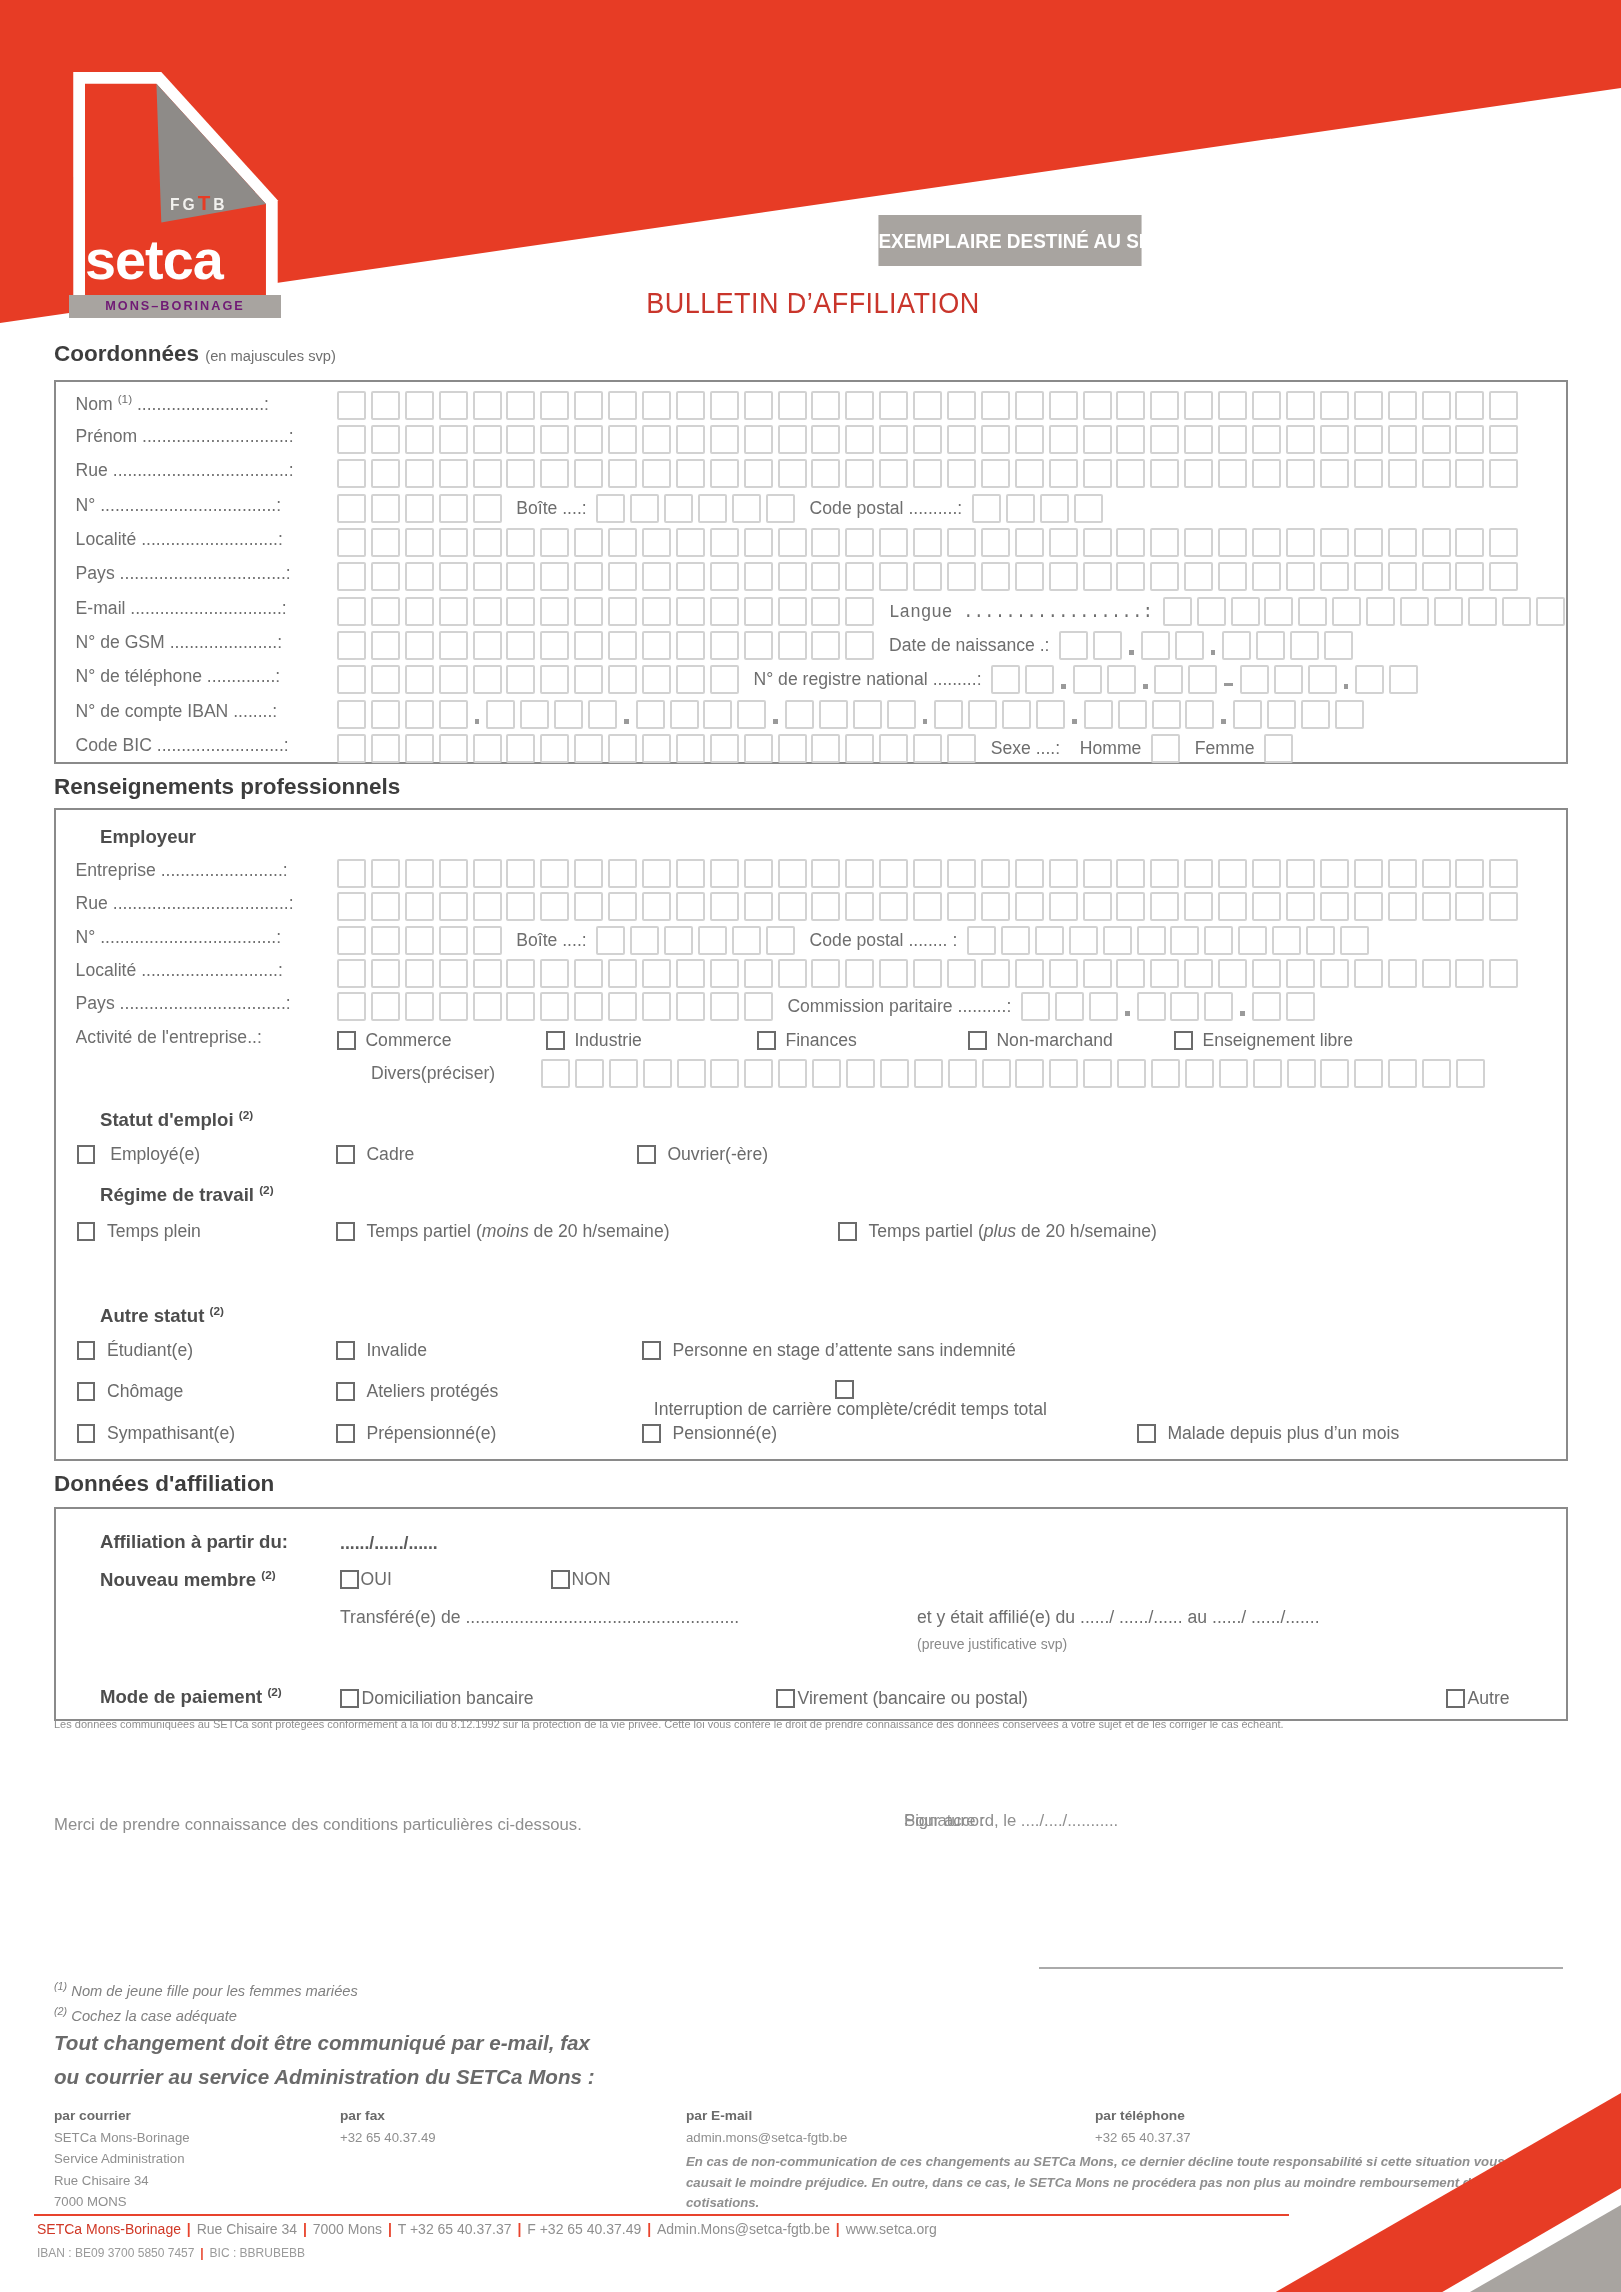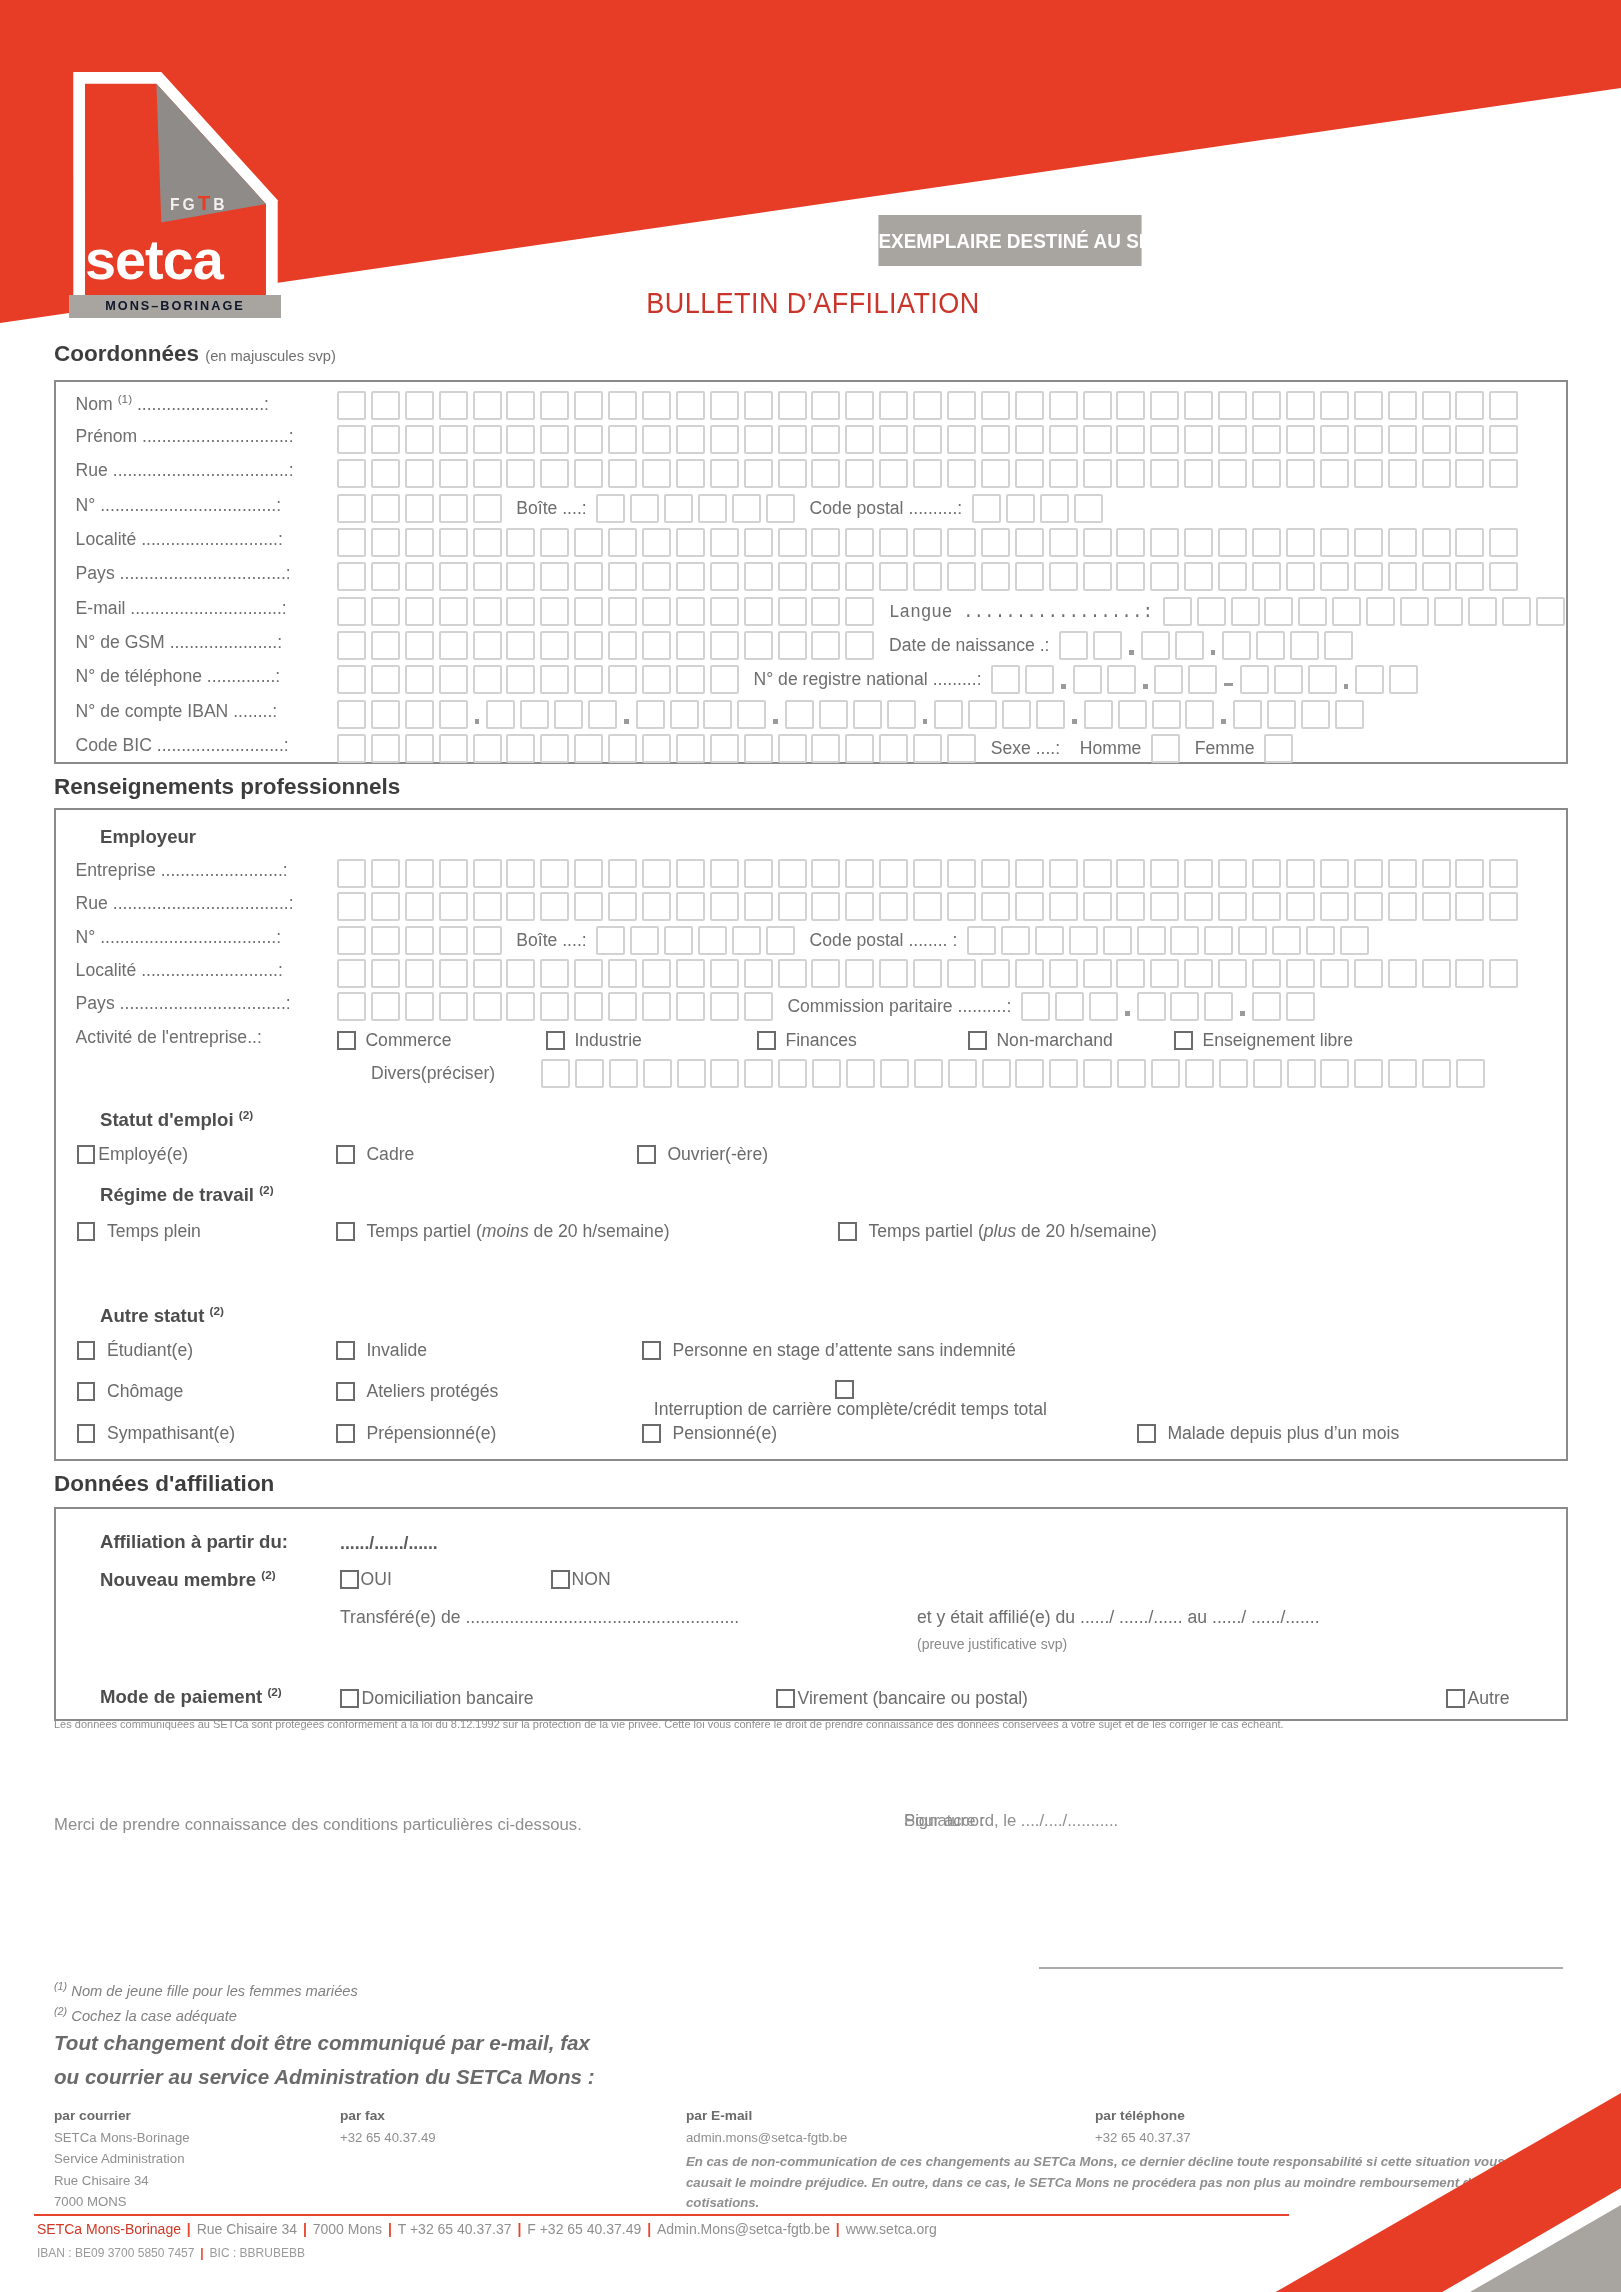--- a/index.html
+++ b/index.html
@@ -4,21 +4,21 @@
 <title>Bulletin d'affiliation</title>
 <style>
   html,body{margin:0;padding:0;background:#ffffff;}
   .page{position:relative;width:1621px;height:2293px;background:#fff;overflow:hidden;
         font-family:"Liberation Sans",sans-serif;color:#6e6e6e;}
   
   .red-header{position:absolute;left:0;top:0;width:1621px;height:323px;background:#e73c25;
               clip-path:polygon(0 0,100% 0,100% 88px,0 323px);}
   .logo{position:absolute;left:69px;top:72px;width:212px;height:223px;}
   .logo-bar{position:absolute;left:69px;top:295px;width:212px;height:22.5px;background:#a8a4a0;
-            color:#0f172a;font-size:12.7px;letter-spacing:2px;text-align:center;line-height:22.5px;font-weight:bold;
+            color:#701a75;font-size:12.7px;letter-spacing:2px;text-align:center;line-height:22.5px;font-weight:bold;
             transform-origin:center;}
   .copy-banner{position:absolute;left:867px;top:215px;width:286px;height:51px;background:#a8a4a0;
                color:#fff;font-weight:bold;font-size:20.6px;text-align:center;line-height:51px;
                transform:scaleX(.92);transform-origin:center;white-space:nowrap;}
   .doc-title{position:absolute;left:578px;top:286px;width:470px;text-align:center;color:#c9352b;
              font-size:30px;letter-spacing:0.5px;transform:scaleX(.9);transform-origin:center;white-space:nowrap;}
   
   .sec-head{position:absolute;left:54px;color:#3d3d3d;font-size:22.5px;font-weight:bold;white-space:nowrap;}
   .sec-head .sh-sub{font-size:14.7px;font-weight:normal;color:#6f6f6f;}
   .formbox{position:absolute;left:54px;width:1514px;border:2px solid #8a8a8a;background:#fff;box-sizing:border-box;}
@@ -721,21 +721,21 @@
           </div>
           <div class="cbseg">
             <div class="cb"></div>
             <span class="cblab" style="margin-left: 9.8px;">Enseignement libre</span>
           </div>
         </div>
       </div>
       <div class="h3" style="left: 44px; top: 298px;"><span>Statut d'emploi </span><sup>(2)</sup></div>
       <div class="cbitem" style="left: 20.6px; top: 333px;">
         <div class="cb"></div>
-        <span class="cblab" style="margin-left: 3px;">Employé(e)</span>
+        <span class="cblab" style="margin-left: 15px;">Employé(e)</span>
       </div>
       <div class="cbitem" style="left: 280px; top: 333px;">
         <div class="cb"></div>
         <span class="cblab" style="margin-left: 11.8px;">Cadre</span>
       </div>
       <div class="cbitem" style="left: 581px; top: 333px;">
         <div class="cb"></div>
         <span class="cblab" style="margin-left: 11.8px;">Ouvrier(-ère)</span>
       </div>
       <div class="h3" style="left: 44px; top: 373px;"><span>Régime de travail </span><sup>(2)</sup></div>

